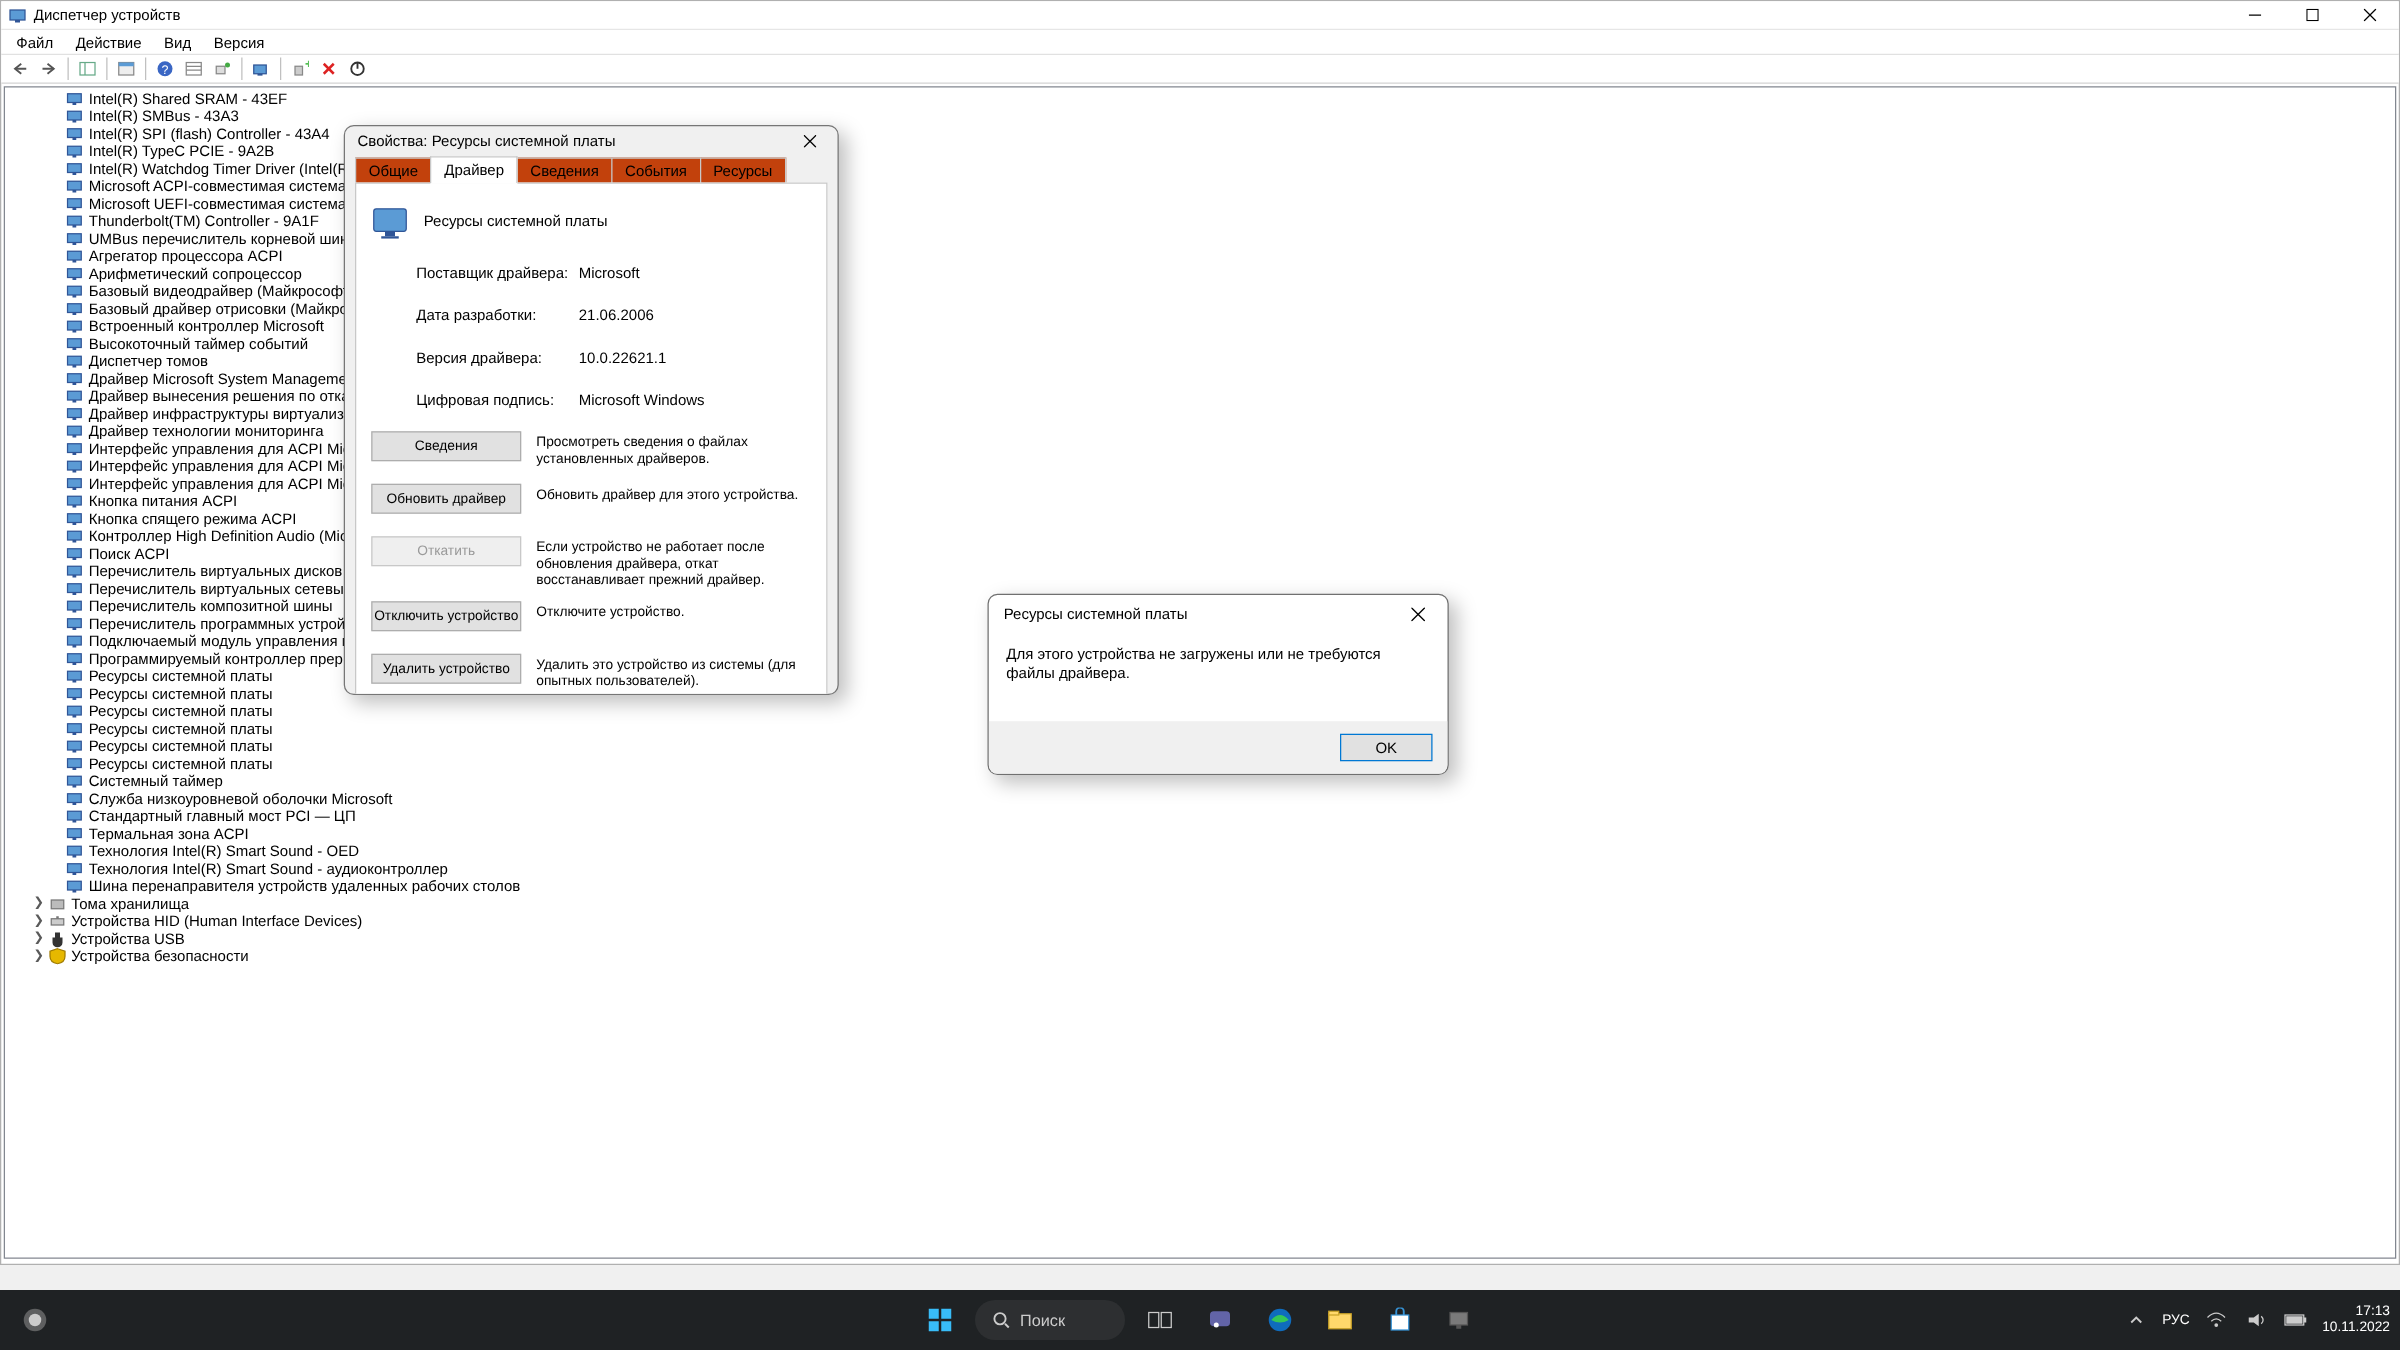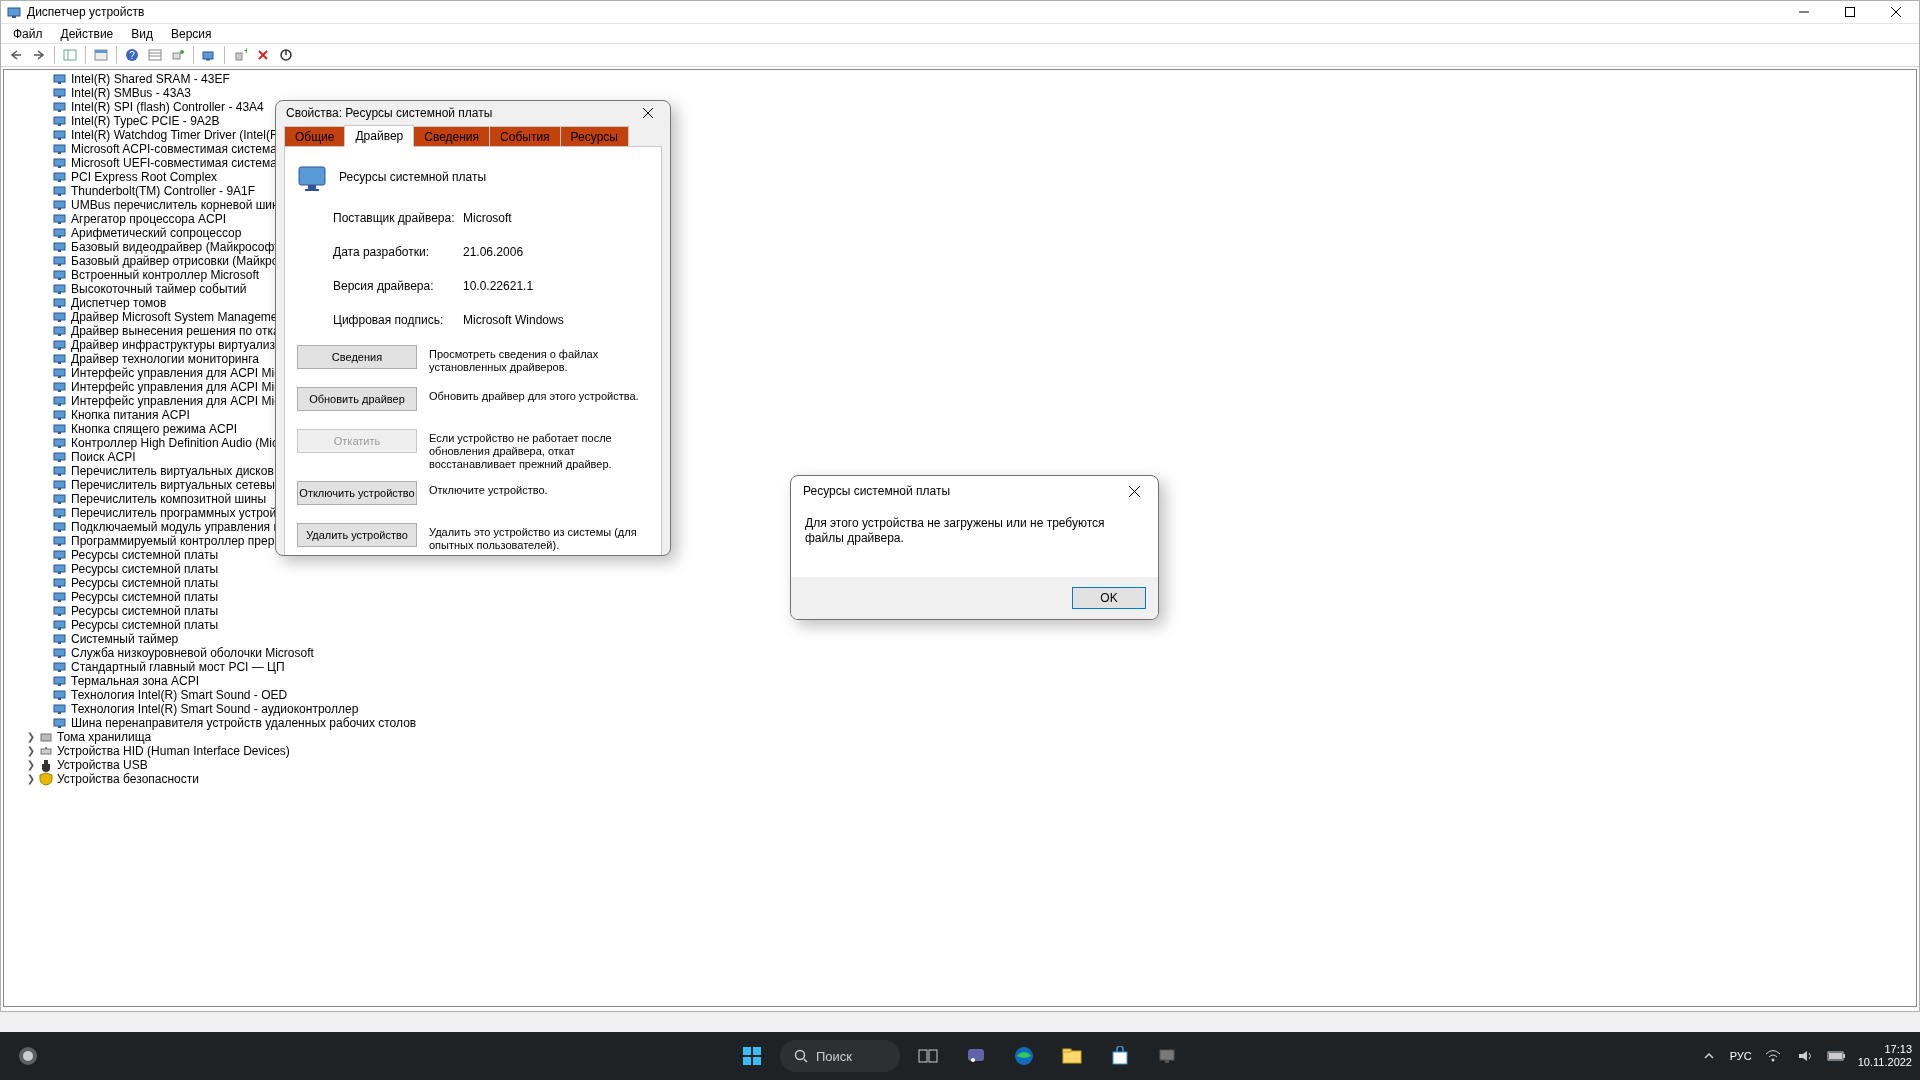--- a/index.html
+++ b/index.html
@@ -373,29 +373,20 @@
           </span>
           <span>Microsoft UEFI-совместимая система</span>
         </div>
         <div class="item d1">
           <span class="ico">
             <svg width="14" height="12">
               <rect x="1" y="2" width="11" height="7" fill="#5b9bd5" stroke="#2f5597"></rect>
               <rect x="5" y="9" width="3" height="2" fill="#2f5597"></rect>
             </svg>
           </span>
-          <span>PCI Express Root Complex</span>
-        </div>
-        <div class="item d1">
-          <span class="ico">
-            <svg width="14" height="12">
-              <rect x="1" y="2" width="11" height="7" fill="#5b9bd5" stroke="#2f5597"></rect>
-              <rect x="5" y="9" width="3" height="2" fill="#2f5597"></rect>
-            </svg>
-          </span>
           <span>Thunderbolt(TM) Controller - 9A1F</span>
         </div>
         <div class="item d1">
           <span class="ico">
             <svg width="14" height="12">
               <rect x="1" y="2" width="11" height="7" fill="#5b9bd5" stroke="#2f5597"></rect>
               <rect x="5" y="9" width="3" height="2" fill="#2f5597"></rect>
             </svg>
           </span>
           <span>UMBus перечислитель корневой шины</span>

